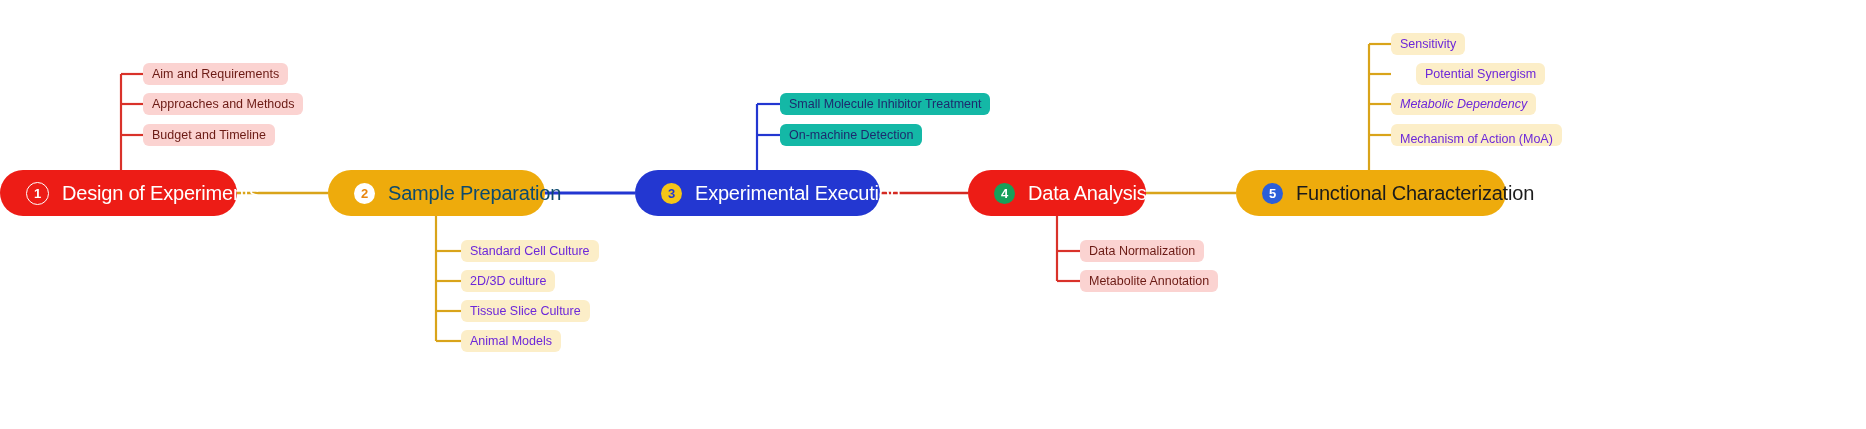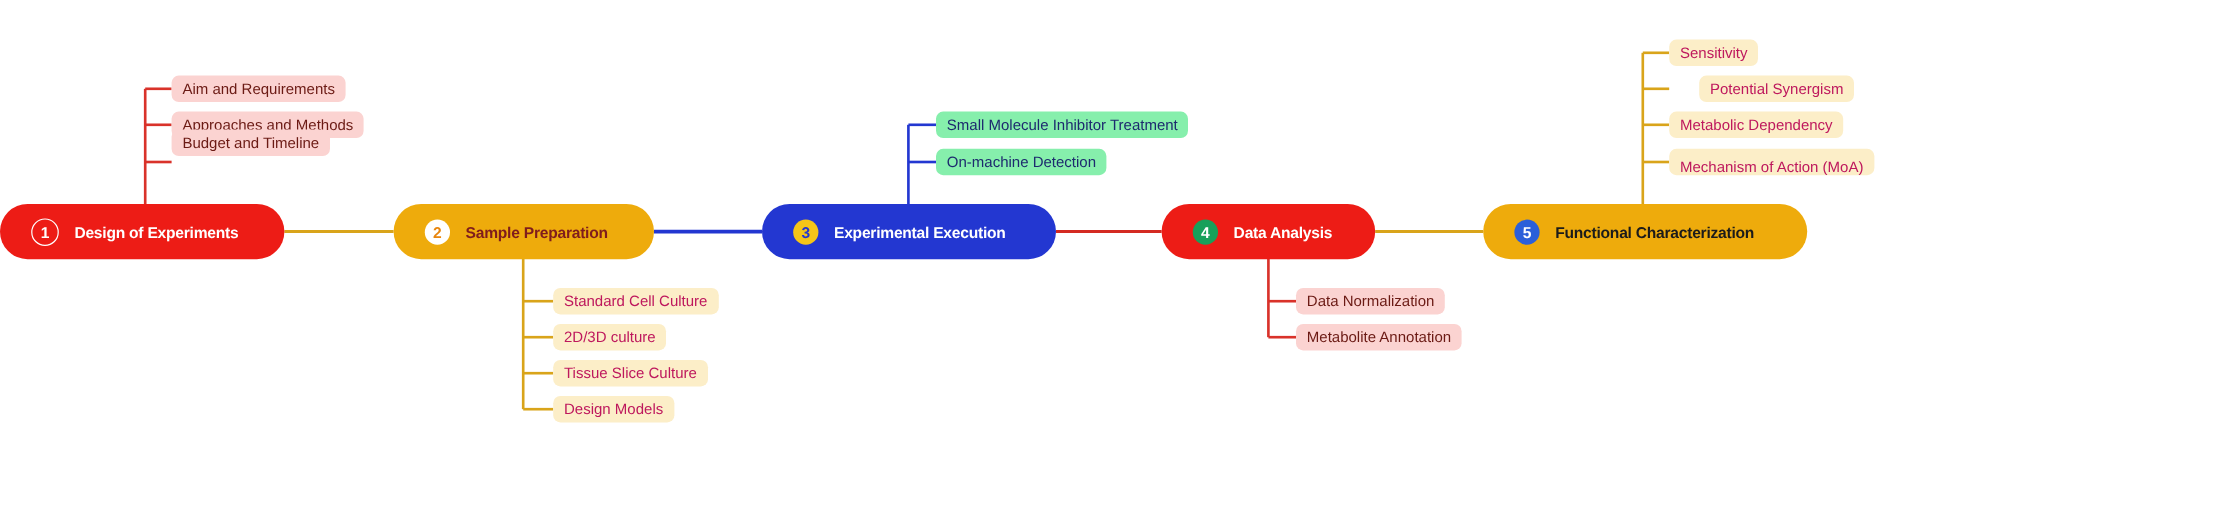--- a/index.html
+++ b/index.html
@@ -45,40 +45,40 @@
     border-radius: 50%;
     display: flex;
     align-items: center;
     justify-content: center;
     font-size: 13px;
     font-weight: bold;
     line-height: 1;
     flex: 0 0 auto;
   }
   .main-node .main-label {
-    font-size: 13px;
-    font-weight: bold;
+    font-size: 20px;
+    font-weight: normal;
     letter-spacing: -0.2px;
   }
   .sub-node {
     position: absolute;
     display: flex;
     align-items: center;
     height: 22px;
     padding: 0 9px;
     border-radius: 6px;
     box-sizing: border-box;
     white-space: nowrap;
     font-size: 12.5px;
     font-weight: normal;
     z-index: 3;
   }
   .sub-node.red   { background: #fbd3d1; color: #6b1a14; }
-  .sub-node.amber { background: #fceec8; color: #be185d; }
-  .sub-node.blue  { background: #86efac; color: #1d2a6e; }
+  .sub-node.amber { background: #fceec8; color: #6d28d9; }
+  .sub-node.blue  { background: #14b8a6; color: #1d2a6e; }
 </style>
 </head>
 <body>
 
 <div id="canvas">
 
   <svg id="wires" viewBox="0 0 1866 429">
 
     <path d="M237 193 H328" stroke="#d9a41a" stroke-width="2.5" fill="none"></path>
 
@@ -118,40 +118,40 @@
     <span class="badge" style="background:transparent; color:#ffffff; border:1.6px solid #ffffff;">1</span>
     <span class="main-label" style="color:#ffffff;">Design of Experiments</span>
   </div>
 
   <div class="sub-node red" style="left:143px; top:63px;justify-content:center;">
     <span>Aim and Requirements</span>
   </div>
   <div class="sub-node red" style="left:143px; top:93px;">
     <span>Approaches and Methods</span>
   </div>
-  <div class="sub-node red" style="left:143px; top:108px;">
+  <div class="sub-node red" style="left:143px; top:124px;">
     <span>Budget and Timeline</span>
   </div>
 
   <div class="main-node" style="left:328px; top:170px; width:217px; background:#eeab0c;">
     <span class="badge" style="background:#ffffff; color:#e8860e;">2</span>
-    <span class="main-label" style="color:#7f1d1d;">Sample Preparation</span>
+    <span class="main-label" style="color:#0c4a6e;">Sample Preparation</span>
   </div>
 
   <div class="sub-node amber" style="left:461px; top:240px;">
     <span>Standard Cell Culture</span>
   </div>
   <div class="sub-node amber" style="left:461px; top:270px;">
     <span>2D/3D culture</span>
   </div>
   <div class="sub-node amber" style="left:461px; top:300px;">
     <span>Tissue Slice Culture</span>
   </div>
   <div class="sub-node amber" style="left:461px; top:330px;">
-    <span>Design Models</span>
+    <span>Animal Models</span>
   </div>
 
   <div class="main-node" style="left:635px; top:170px; width:245px; background:#2337d1;">
     <span class="badge" style="background:#f5c518; color:#2337d1;">3</span>
     <span class="main-label" style="color:#ffffff;">Experimental Execution</span>
   </div>
 
   <div class="sub-node blue" style="left:780px; top:93px;">
     <span>Small Molecule Inhibitor Treatment</span>
   </div>
@@ -175,20 +175,20 @@
     <span class="badge" style="background:#2b5fd9; color:#ffffff;">5</span>
     <span class="main-label" style="color:#1b1b1b;">Functional Characterization</span>
   </div>
 
   <div class="sub-node amber" style="left:1391px; top:33px;">
     <span>Sensitivity</span>
   </div>
   <div class="sub-node amber" style="left:1416px; top:63px;">
     <span>Potential Synergism</span>
   </div>
-  <div class="sub-node amber" style="left:1391px; top:93px;">
+  <div class="sub-node amber" style="left:1391px; top:93px;font-style:italic;">
     <span>Metabolic Dependency</span>
   </div>
   <div class="sub-node amber" style="left:1391px; top:124px;align-items:flex-end;">
     <span>Mechanism of Action (MoA)</span>
   </div>
 
 </div>
 
 </body></html>

